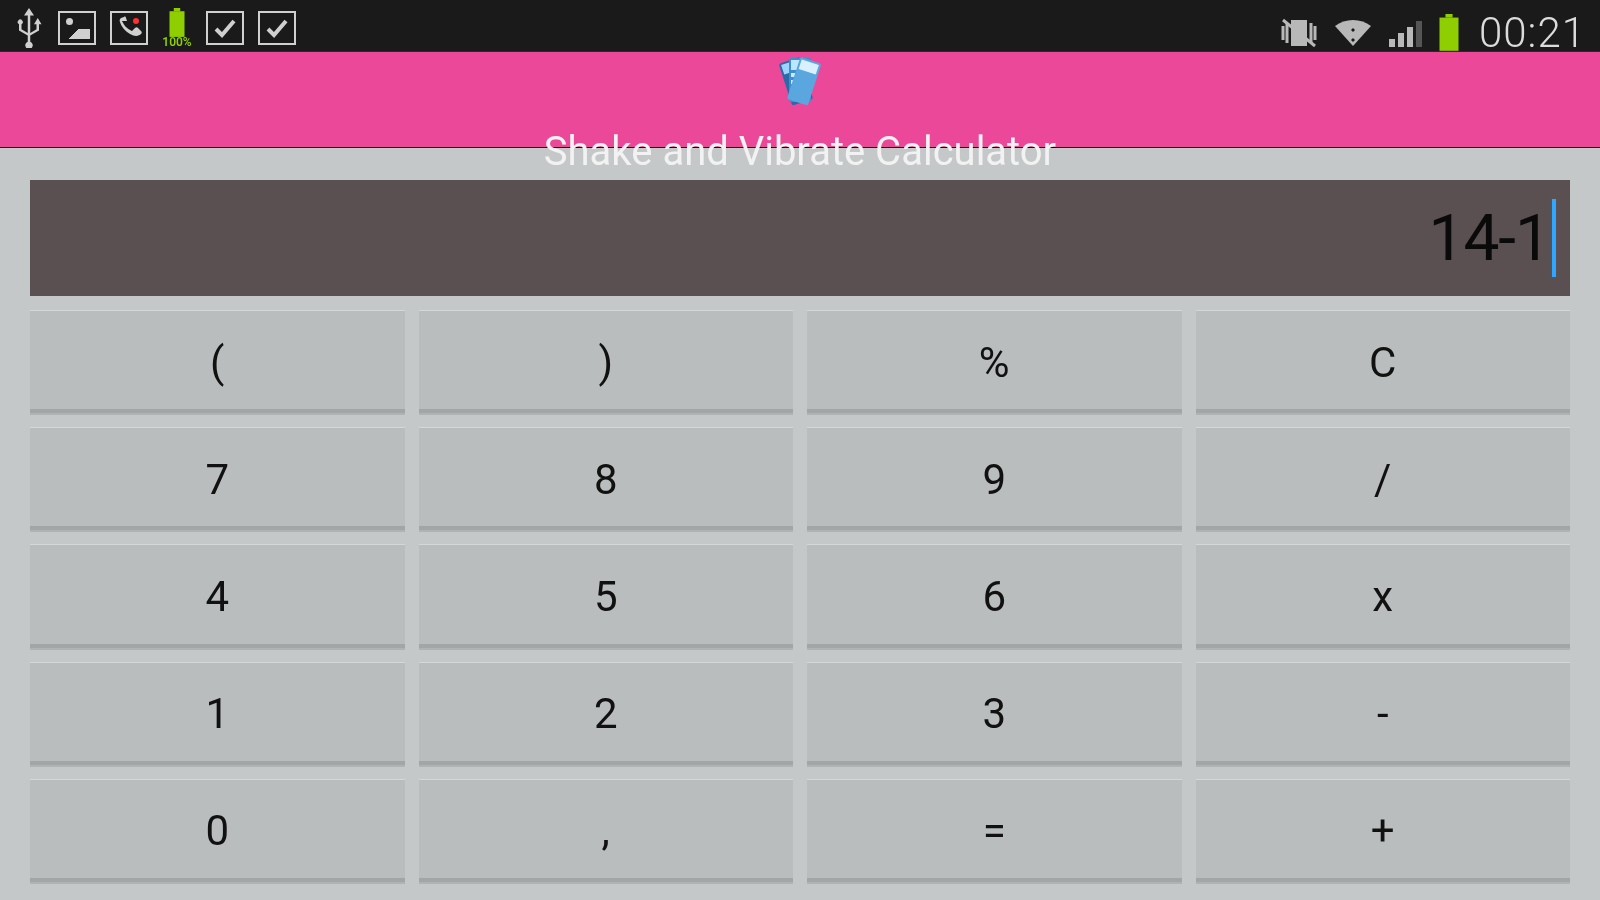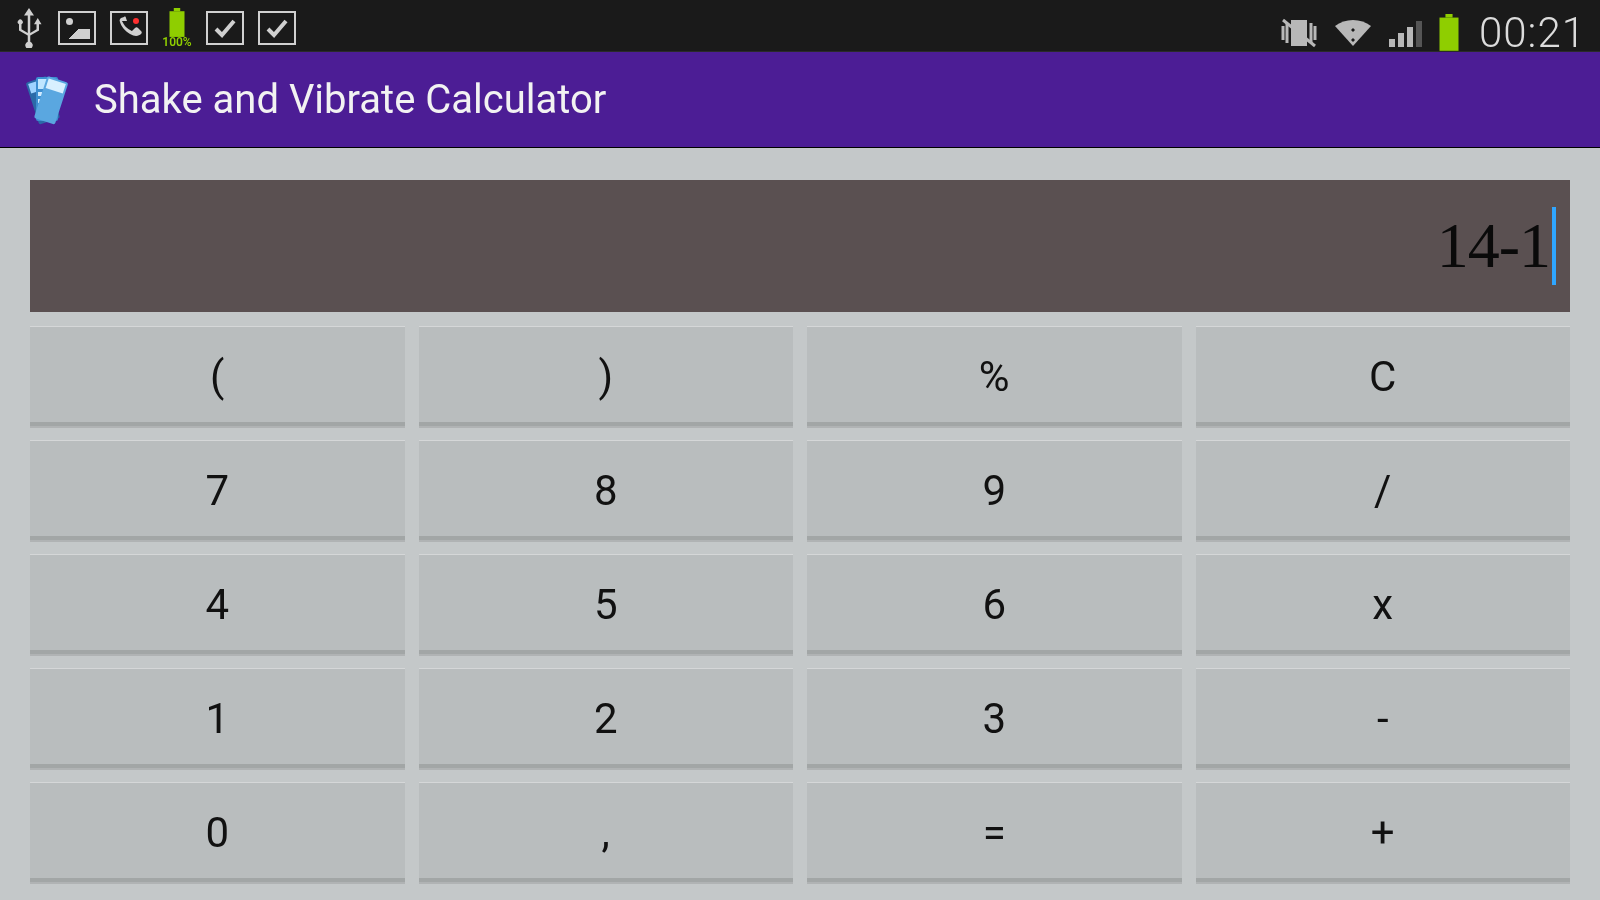--- a/index.html
+++ b/index.html
@@ -29,51 +29,51 @@
   }
   .icon-frame.img::before {
     content:""; position:absolute; left:6px; top:5px; width:7px; height:7px; border-radius:50%; background:#d0d0d0;
   }
   .icon-frame.phone svg { position:absolute; inset:0; }
   .icon-frame.check svg { position:absolute; inset:0; }
 
   
   .app-bar {
     height: 96px;
-    background: #4c1d95;
+    background: #ec4899;
     display: flex;
     align-items: center;
     padding: 0 18px;
     gap: 18px;
     border-bottom: 1px solid #000;
+    flex-direction: column;
   }
   .app-icon { width: 58px; height: 58px; position: relative; }
   .app-title { color: #f2f2f2; font-size: 40px; font-weight: 400; }
 
   
   .calc-area {
     flex: 1;
     padding: 32px 30px 18px 30px;
     display: flex;
     flex-direction: column;
     gap: 14px;
   }
   .display {
-    height: 132px;
+    height: 116px;
     background: #5a5051;
     display: flex;
     align-items: center;
     justify-content: flex-end;
     padding: 0 14px 0 18px;
     font-size: 64px;
     color: #0a0a0a;
     position: relative;
     font-weight: 400;
     letter-spacing: -1px;
-    font-family: Liberation Serif, serif;
   }
   .display .cursor {
     width: 4px; height: 78px; background: #2fa6ff; margin-left: 2px;
   }
 
   .keypad {
     flex: 1;
     display: grid;
     grid-template-columns: repeat(4, 1fr);
     grid-template-rows: repeat(5, 1fr);

